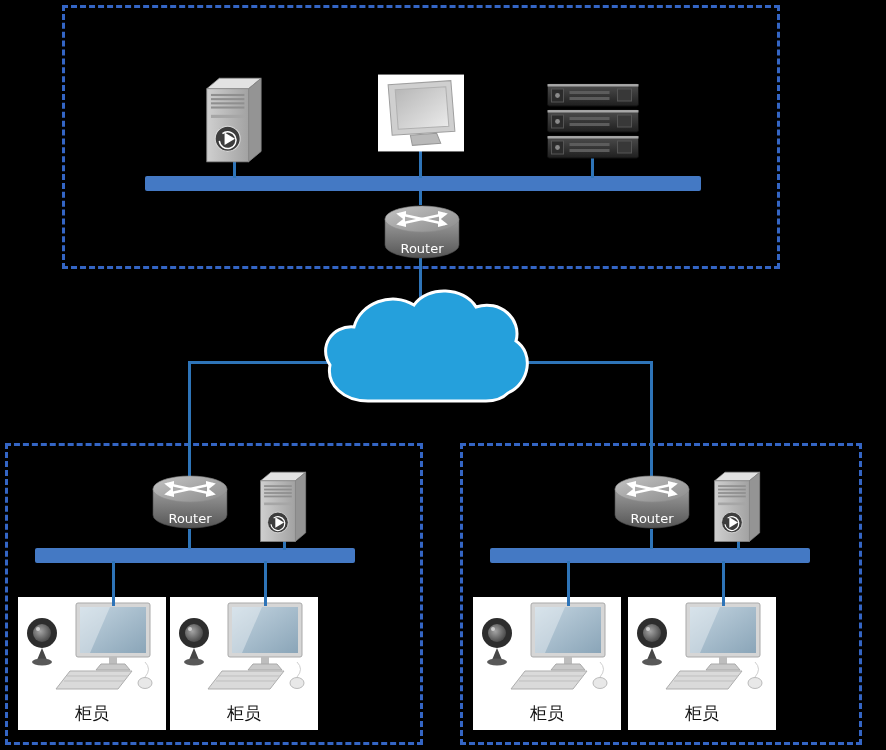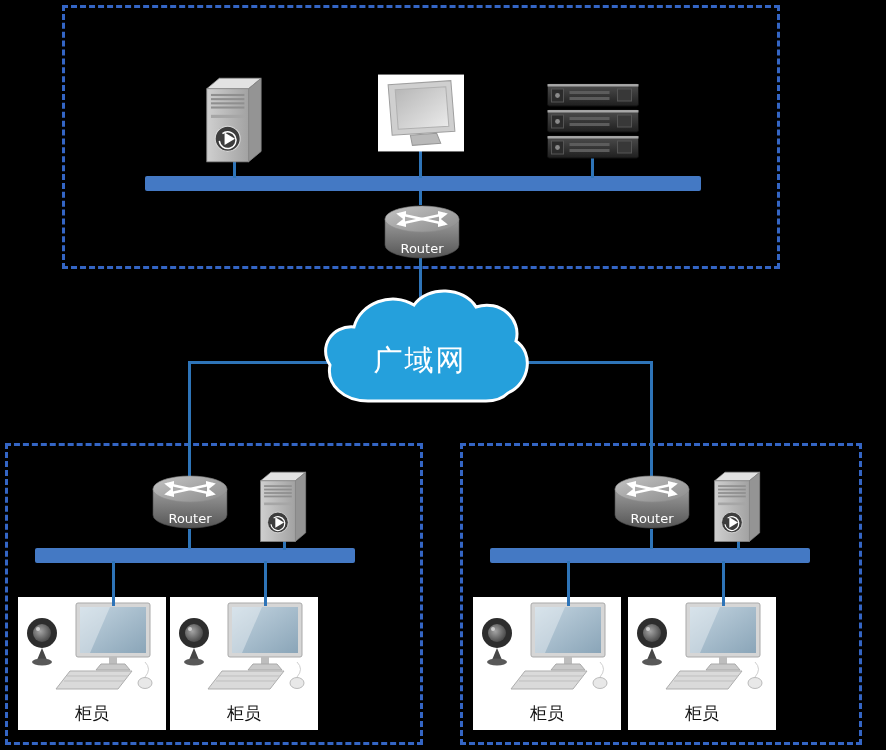--- a/index.html
+++ b/index.html
@@ -169,21 +169,20 @@
       </svg>
     <div class="router-label">Router</div>
   </div>
 
   <div class="vline" style="left:419px;top:258px;height:42px"></div>
 
   <div class="cloud" style="left:308px;top:283px;width:224px;height:142px">
     <svg width="224" height="142">
         <use href="#sym-cloud"></use>
       </svg>
-    <div class="wan-label">广域网</div>
   </div>
 
   <div class="hline" style="left:188px;top:361px;width:142px"></div>
   <div class="vline" style="left:188px;top:361px;height:116px"></div>
   <div class="hline" style="left:503px;top:361px;width:149px"></div>
   <div class="vline" style="left:650px;top:361px;height:116px"></div>
 
   <div class="zone" style="left:5px;top:443px;width:412px;height:296px"></div>
 
   <div class="router" style="left:150px;top:473px;width:80px;height:58px">

